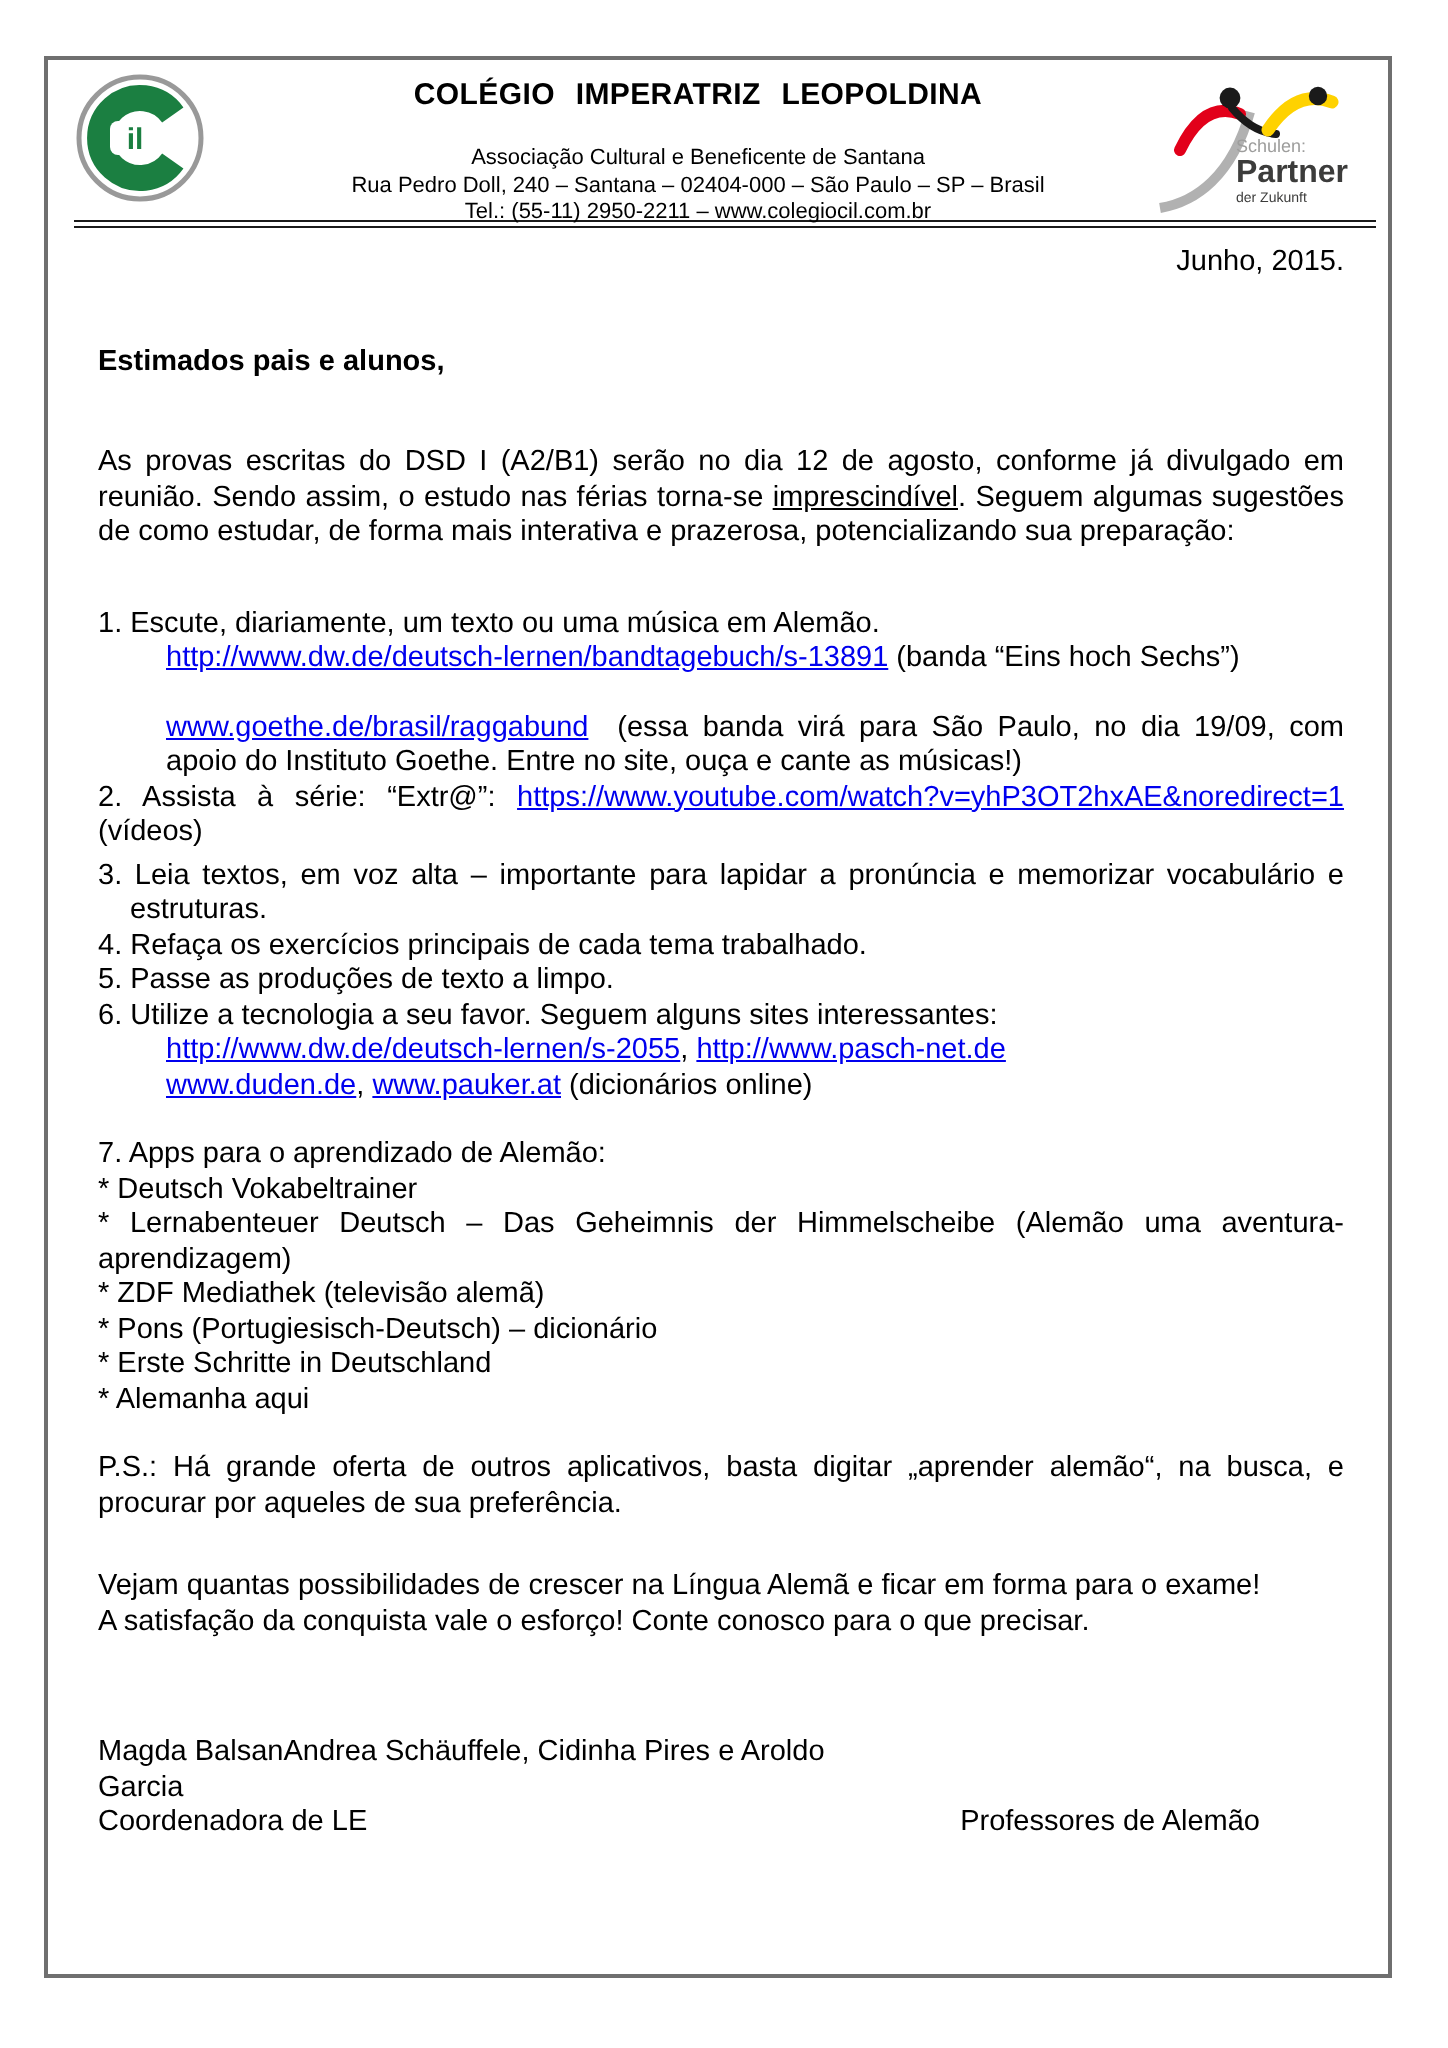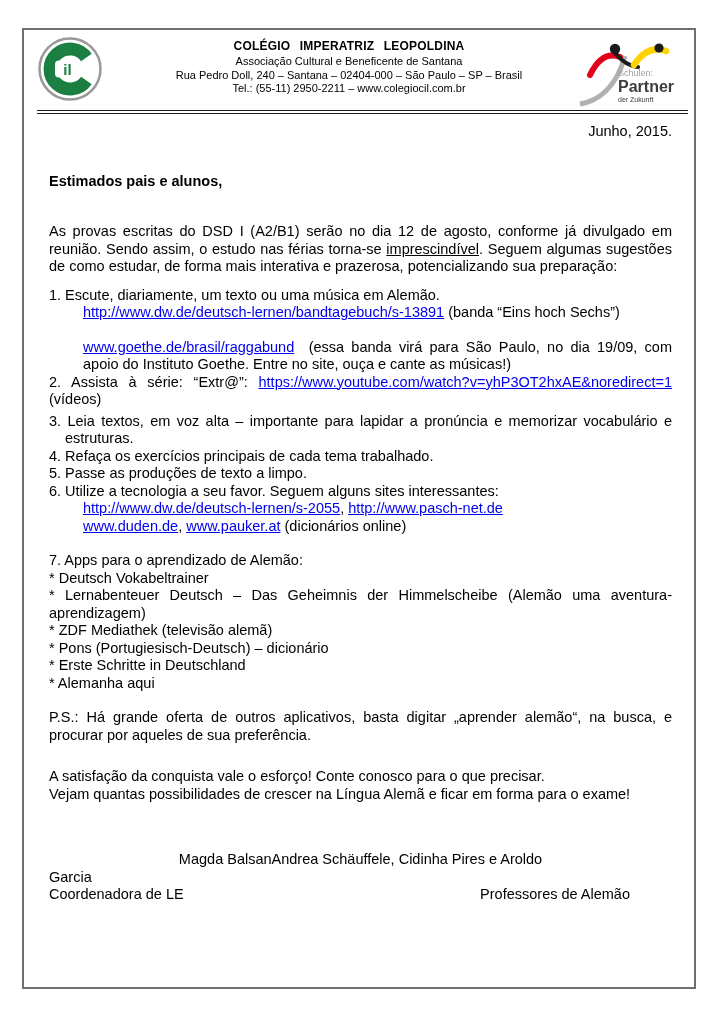--- a/index.html
+++ b/index.html
@@ -25,25 +25,25 @@
   
   .header { position: relative; height: 80px; }
   .header-center {
     position: absolute;
     left: 90px;
     right: 110px;
     top: 9px;
     text-align: center;
   }
   .header-title {
-    font-size: 12px;
+    font-size: 15px;
     font-weight: bold;
     word-spacing: 6px;
     letter-spacing: 0.2px;
-    margin-bottom: 2px;
+    margin-bottom: 17px;
     white-space: nowrap;
   }
   .header-sub { font-size: 11px; line-height: 13.5px; white-space: nowrap; }
 
   .cil-logo { position: absolute; left: 14px; top: 7px; width: 64px; height: 64px; }
   .pasch-logo { position: absolute; right: 16px; top: 12px; width: 104px; height: 66px; }
   .pasch-text { position: absolute; left: 44px; top: 27px; line-height: 1; text-align: left; }
   .pasch-l1 { font-size: 9px; color: #9d9d9c; display: block; }
   .pasch-l2 { font-size: 16px; font-weight: bold; color: #3c3c3b; display: block; margin-top: 1px; }
   .pasch-l3 { font-size: 7px; color: #3c3c3b; display: block; margin-top: 1px; }
@@ -60,34 +60,34 @@
     padding: 0 22px 0 25px;
     font-size: 14.5px;
     line-height: 17.5px;
     text-align: justify;
   }
   .date { text-align: right; margin-top: 9px; }
   .salutation { font-weight: bold; margin-top: 32px; }
   .intro { margin-top: 33px; }
   .uword { text-decoration: underline; }
 
-  .item1 { margin-top: 11px; }
+  .item1 { margin-top: 28px; }
   .indent { margin-left: 34px; }
   .gap-before { margin-top: 17px; }
   .item3 { margin-top: 4px; padding-left: 16px; text-indent: -16px; }
   .force-last { text-align-last: justify; }
 
   .lnk { color: #0000ee; text-decoration: underline; cursor: pointer; }
 
   .apps-block { margin-top: 17px; }
   .ps { margin-top: 17px; }
   .closing { margin-top: 24px; }
 
   .signature { margin-top: 48px; }
-  .sig-row1 { display: flex; justify-content: center; }
+  .sig-row1 { display: flex; justify-content: flex-start; }
   .sig-row3 { display: flex; justify-content: space-between; }
   .sig-right-role { margin-right: 42px; }
 </style>
 </head>
 <body>
 
 <div class="page">
   <div class="frame">
 
     <div class="header">
@@ -168,22 +168,22 @@
         <div>* Lernabenteuer Deutsch – Das Geheimnis der Himmelscheibe (Alemão uma aventura-aprendizagem)</div>
         <div>* ZDF Mediathek (televisão alemã)</div>
         <div>* Pons (Portugiesisch-Deutsch) – dicionário</div>
         <div>* Erste Schritte in Deutschland</div>
         <div>* Alemanha aqui</div>
       </div>
 
       <div class="ps">P.S.: Há grande oferta de outros aplicativos, basta digitar „aprender alemão“, na busca, e procurar por aqueles de sua preferência.</div>
 
       <div class="closing">
+        <div>Vejam quantas possibilidades de crescer na Língua Alemã e ficar em forma para o exame!</div>
         <div>A satisfação da conquista vale o esforço! Conte conosco para o que precisar.</div>
-        <div>Vejam quantas possibilidades de crescer na Língua Alemã e ficar em forma para o exame!</div>
       </div>
 
       <div class="signature">
         <div class="sig-row1">
           <span>Magda Balsan</span>
           <span>Andrea Schäuffele, Cidinha Pires e Aroldo</span>
         </div>
         <div>
           <span>Garcia</span>
         </div>

